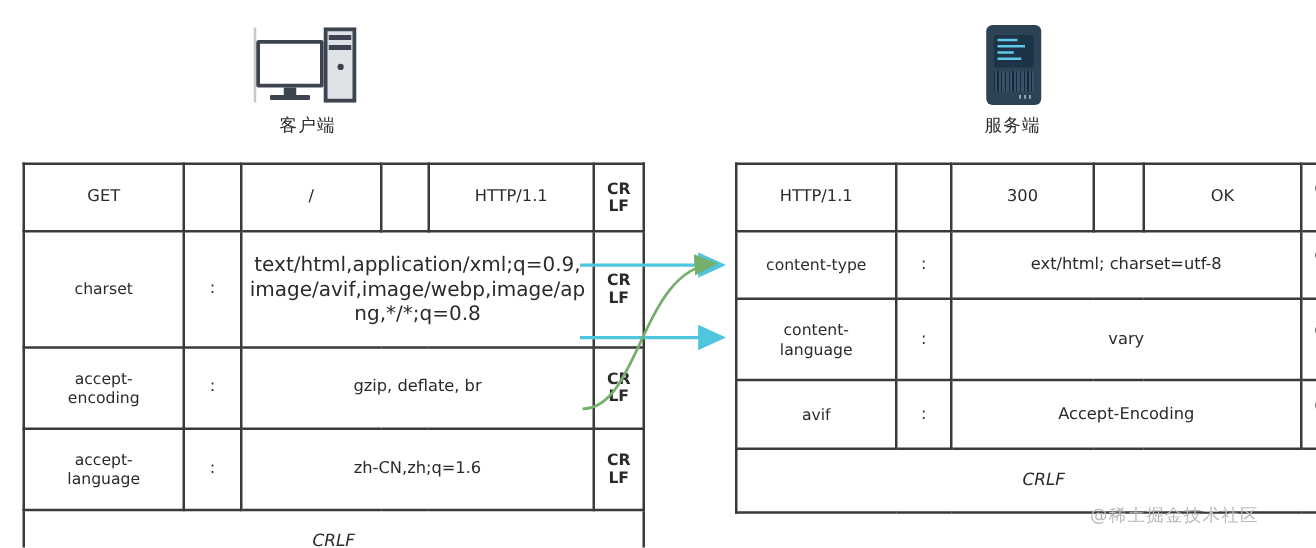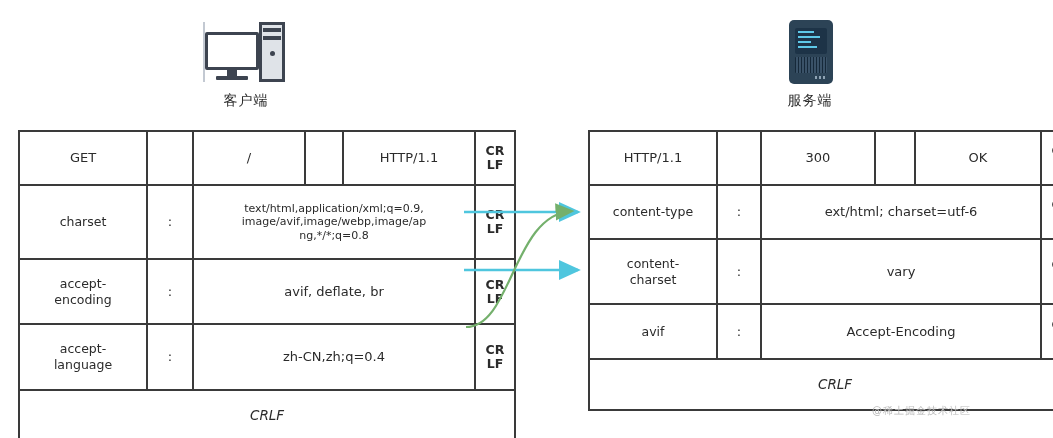--- a/index.html
+++ b/index.html
@@ -148,21 +148,21 @@
     line-height: 1.25;
     font-family: "DejaVu Sans", "Liberation Sans", sans-serif;
   }
   .msg-table td.crlf {
     font-size: 12.5px;
     font-weight: bold;
     line-height: 1.12;
     padding: 2px 2px;
   }
   .msg-table td.hdrname { font-size: 12.5px; }
-  .msg-table td.val-small { font-size: 11px; line-height: 1.22; margin-top: 16px; }
+  .msg-table td.val-small { font-size: 16px; line-height: 1.22; margin-top: 16px; }
   .msg-table td.colon { font-size: 13px; }
   .msg-table td.crlf-row { font-style: italic; font-size: 13.5px; }
   .msg-table td.blank { }
 
   #request-table { left: 18px; top: 130px; width: 444px; }
   #response-table { left: 588px; top: 130px; width: 440px; }
 
   .r1 { height: 54px; }
   .r2 { height: 54px; }
   .r3 { height: 55px; }
@@ -175,21 +175,21 @@
     left: 0; top: 0;
     width: 1053px; height: 438px;
     pointer-events: none;
   }
 
   
   #watermark {
     position: absolute;
     left: 872px;
     top: 404px;
-    font-size: 10px;
+    font-size: 14px;
     color: #b9b9b9;
     letter-spacing: 1px;
     white-space: nowrap;
     font-family: "DejaVu Sans", "Liberation Sans", sans-serif;
   }
 </style>
 </head>
 <body>
 
 <div class="endpoint" id="client-endpoint">
@@ -237,29 +237,29 @@
     <td class="val-small" colspan="3" style="white-space:pre-line">text/html,application/xml;q=0.9,
 image/avif,image/webp,image/ap
 ng,*/*;q=0.8</td>
     <td class="crlf" style="white-space:pre-line">CR
 LF</td>
   </tr>
   <tr class="r3">
     <td class="hdrname" style="white-space:pre-line">accept-
 encoding</td>
     <td class="colon">:</td>
-    <td colspan="3" style="white-space:pre-line">avif, deflate, br</td>
+    <td colspan="3" style="white-space:pre-line">gzip, deflate, br</td>
     <td class="crlf" style="white-space:pre-line">CR
 LF</td>
   </tr>
   <tr class="r4">
     <td class="hdrname" style="white-space:pre-line">accept-
 language</td>
     <td class="colon">:</td>
-    <td colspan="3" style="white-space:pre-line">zh-CN,zh;q=0.4</td>
+    <td colspan="3" style="white-space:pre-line">zh-CN,zh;q=1.6</td>
     <td class="crlf" style="white-space:pre-line">CR
 LF</td>
   </tr>
   <tr class="r5">
     <td class="crlf-row" colspan="6">CRLF</td>
   </tr>
 </tbody>
   </table>
 
 <table class="msg-table" id="response-table">
@@ -269,27 +269,27 @@
     <td class="blank" style="width:34px"></td>
     <td style="width:104px">300</td>
     <td class="blank" style="width:30px"></td>
     <td style="width:116px">OK</td>
     <td class="crlf" style="width:34px;white-space:pre-line">CR
 LF</td>
   </tr>
   <tr class="r2">
     <td class="hdrname" style="white-space:pre-line">content-type</td>
     <td class="colon">:</td>
-    <td colspan="3" style="white-space:pre-line">ext/html; charset=utf-6</td>
+    <td colspan="3" style="white-space:pre-line">ext/html; charset=utf-8</td>
     <td class="crlf" style="white-space:pre-line">CR
 LF</td>
   </tr>
   <tr class="r3">
     <td class="hdrname" style="white-space:pre-line">content-
-charset</td>
+language</td>
     <td class="colon">:</td>
     <td colspan="3" style="white-space:pre-line">vary</td>
     <td class="crlf" style="white-space:pre-line">CR
 LF</td>
   </tr>
   <tr class="r4">
     <td class="hdrname" style="white-space:pre-line">avif</td>
     <td class="colon">:</td>
     <td colspan="3" style="white-space:pre-line">Accept-Encoding</td>
     <td class="crlf" style="white-space:pre-line">CR

